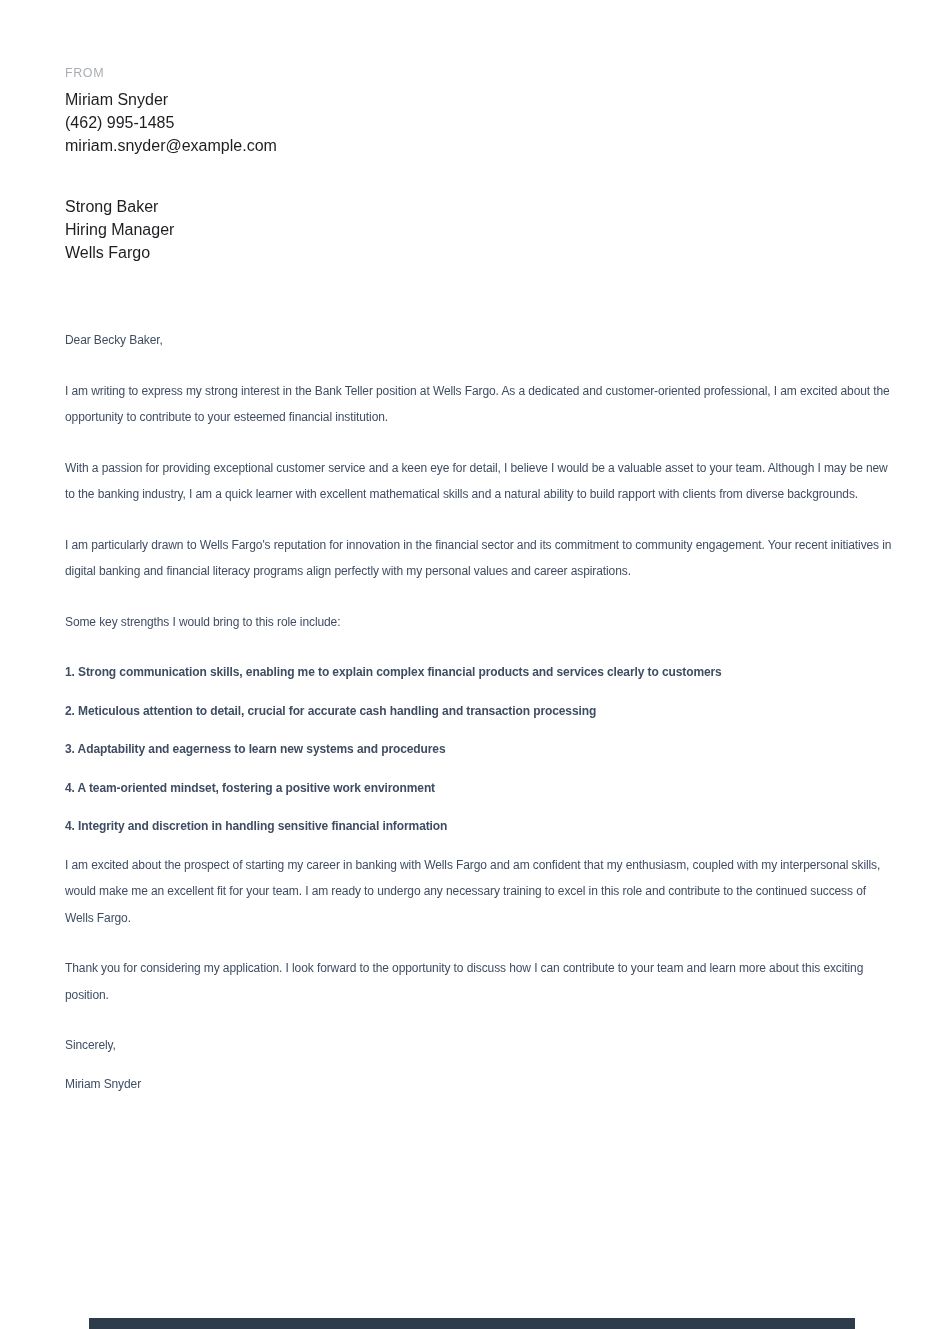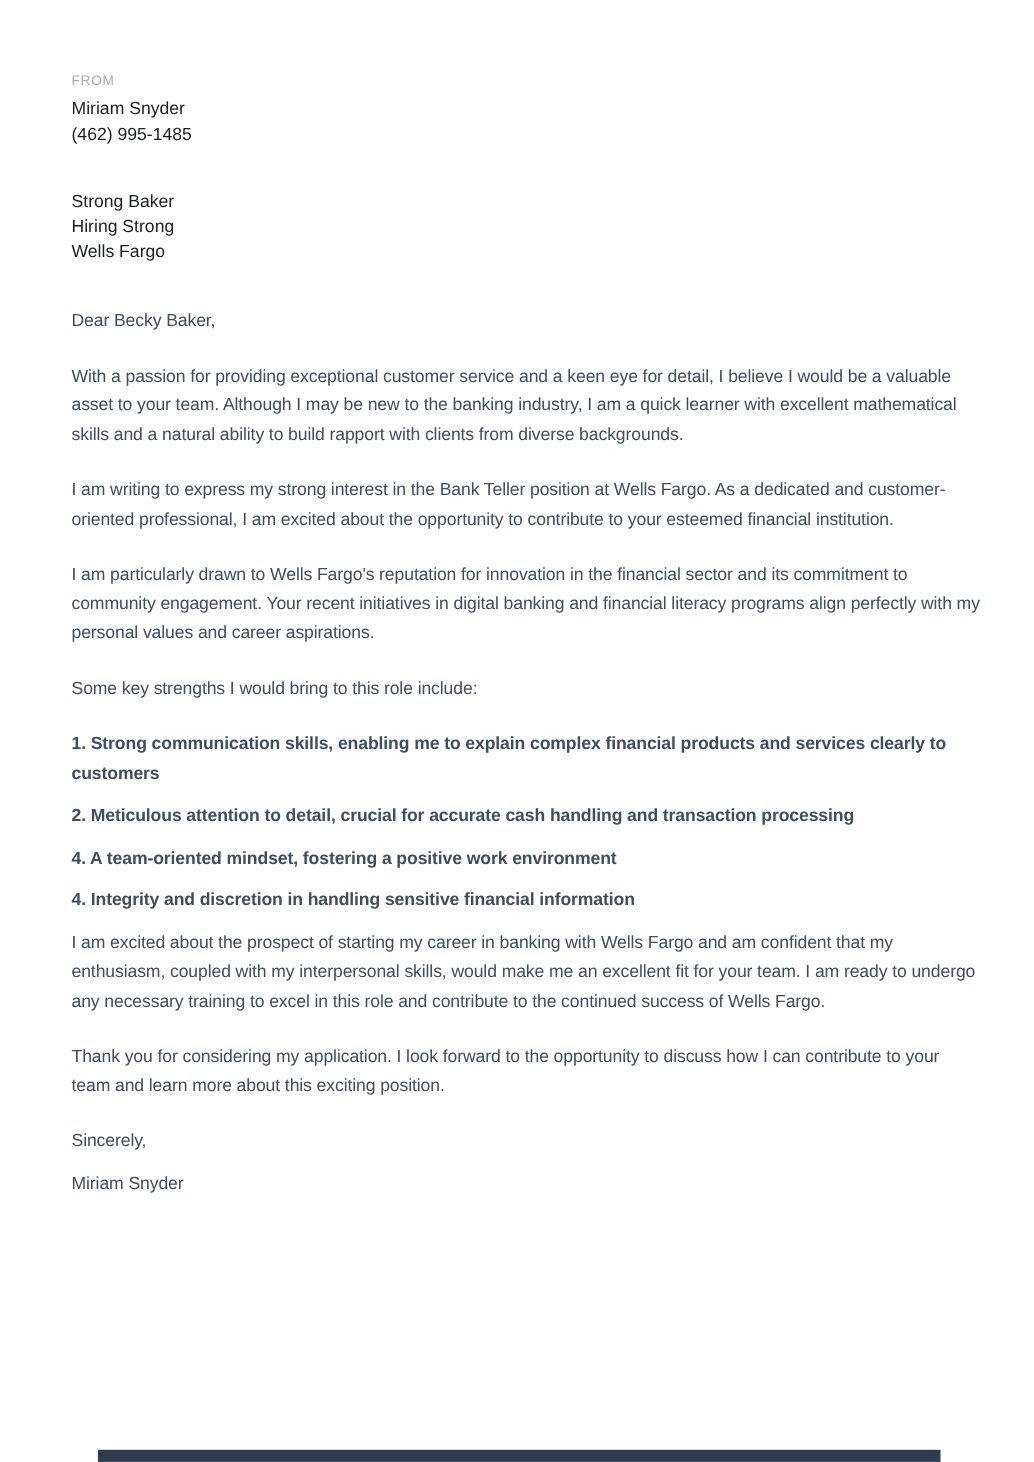--- a/index.html
+++ b/index.html
@@ -28,22 +28,22 @@
     color: var(--label-text);
     margin-bottom: 8px;
   }
   .contact-line {
     font-size: 16px;
     line-height: 23px;
     color: var(--heading-text);
   }
   .recipient-block { margin-top: 38px; }
   .letter-body {
-    margin-top: 38px;
-    font-size: 16px;
+    margin-top: 63px;
+    font-size: 12px;
     line-height: 26.5px;
     color: var(--body-text);
     letter-spacing: -0.1px;
     max-width: 828px;
   }
   .letter-body p { margin: 0 0 24px 0; }
   .strengths-list { margin-bottom: 12px; font-weight: bold; }
   .strengths-list p { margin: 0 0 12px 0; }
   .signoff { margin-bottom: 12px !important; }
   .signature { margin-bottom: 0 !important; }
@@ -59,37 +59,39 @@
 </head>
 <body>
 
 <div class="page">
   <div class="content">
 
     <div class="sender-block">
       <div class="section-label">FROM</div>
       <div class="contact-line">Miriam Snyder</div>
       <div class="contact-line">(462) 995-1485</div>
+      <div class="contact-line">miriam.snyder@example.com</div>
     </div>
 
     <div class="recipient-block">
       <div class="contact-line">Strong Baker</div>
-      <div class="contact-line">Hiring Strong</div>
+      <div class="contact-line">Hiring Manager</div>
       <div class="contact-line">Wells Fargo</div>
     </div>
 
     <div class="letter-body">
       <p>Dear Becky Baker,</p>
+      <p>I am writing to express my strong interest in the Bank Teller position at Wells Fargo. As a dedicated and customer-oriented professional, I am excited about the opportunity to contribute to your esteemed financial institution.</p>
       <p>With a passion for providing exceptional customer service and a keen eye for detail, I believe I would be a valuable asset to your team. Although I may be new to the banking industry, I am a quick learner with excellent mathematical skills and a natural ability to build rapport with clients from diverse backgrounds.</p>
-      <p>I am writing to express my strong interest in the Bank Teller position at Wells Fargo. As a dedicated and customer-oriented professional, I am excited about the opportunity to contribute to your esteemed financial institution.</p>
       <p>I am particularly drawn to Wells Fargo's reputation for innovation in the financial sector and its commitment to community engagement. Your recent initiatives in digital banking and financial literacy programs align perfectly with my personal values and career aspirations.</p>
       <p>Some key strengths I would bring to this role include:</p>
       <div class="strengths-list">
         <p>1. Strong communication skills, enabling me to explain complex financial products and services clearly to customers</p>
         <p>2. Meticulous attention to detail, crucial for accurate cash handling and transaction processing</p>
+        <p>3. Adaptability and eagerness to learn new systems and procedures</p>
         <p>4. A team-oriented mindset, fostering a positive work environment</p>
         <p>4. Integrity and discretion in handling sensitive financial information</p>
       </div>
       <p>I am excited about the prospect of starting my career in banking with Wells Fargo and am confident that my enthusiasm, coupled with my interpersonal skills, would make me an excellent fit for your team. I am ready to undergo any necessary training to excel in this role and contribute to the continued success of Wells Fargo.</p>
       <p>Thank you for considering my application. I look forward to the opportunity to discuss how I can contribute to your team and learn more about this exciting position.</p>
       <p class="signoff">Sincerely,</p>
       <p class="signature">Miriam Snyder</p>
     </div>
 
   </div>

